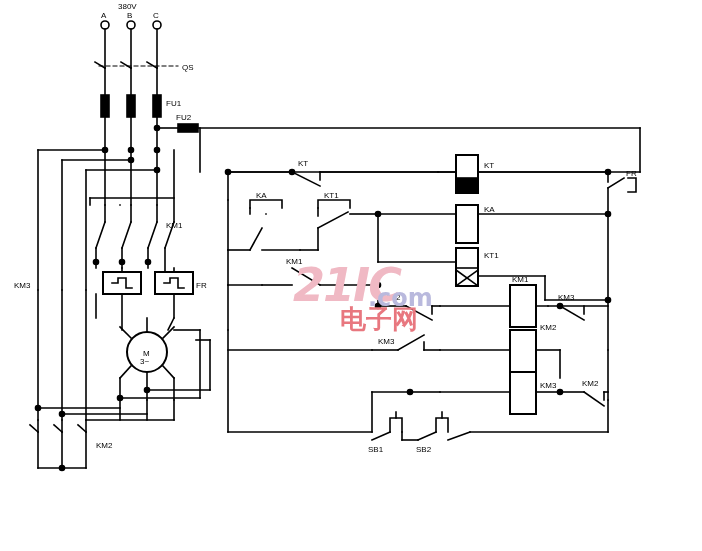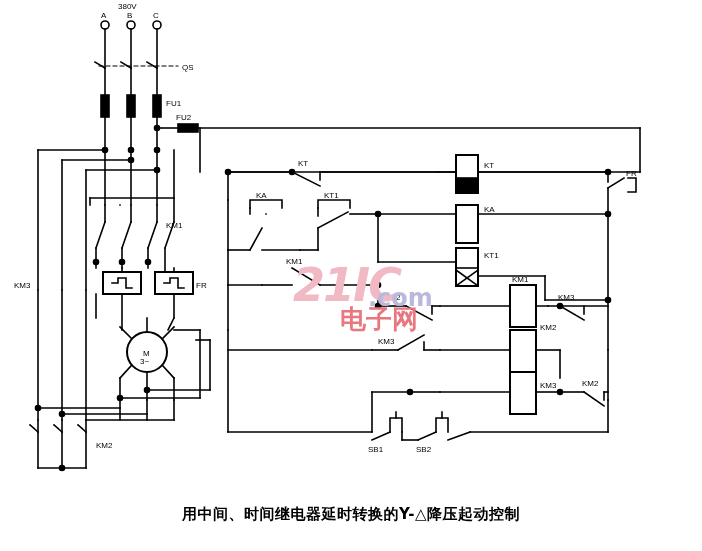--- a/index.html
+++ b/index.html
@@ -460,15 +460,14 @@
         <text x="416" y="452" class="lbl-sm">SB2</text>
       </g>
 
     </g>
   </svg>
 
   <div class="wm" id="wm-21ic">21IC</div>
   <div class="wm" id="wm-cn">电子网</div>
   <div class="wm" id="wm-com">.com</div>
 
-  <div id="caption">用中间、时间继电器延时转换的Y-△降压起动控制</div>
 
 </div>
 
 </body></html>

